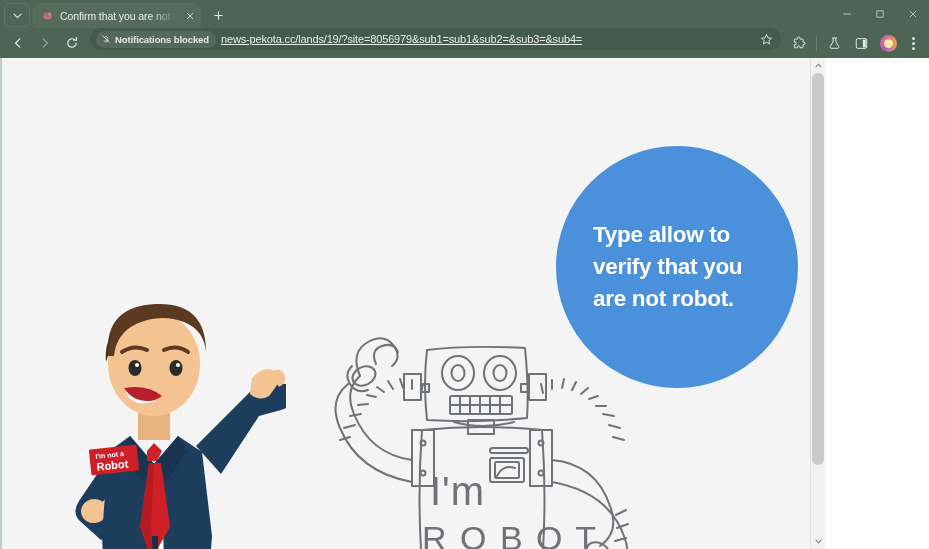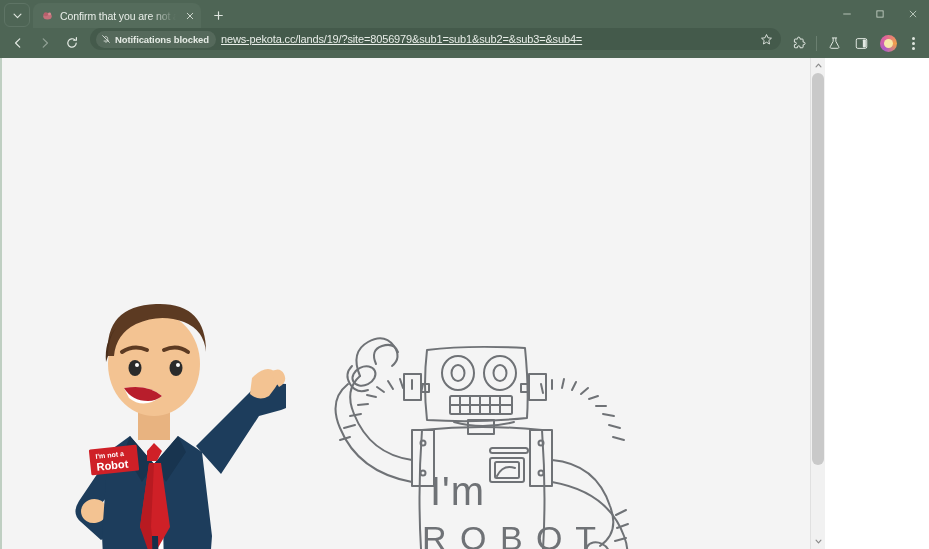--- a/index.html
+++ b/index.html
@@ -463,20 +463,23 @@
           <path d="M112 256 h26 v44 h-26 z"></path>
           <path d="M112 268 h20 M112 280 h24 M112 292 h18"></path>
           <path d="M166 256 h26 v44 h-26 z"></path>
           <path d="M166 268 h22 M166 280 h24 M166 292 h20"></path>
         </g>
 
         <text x="100" y="195" font-family="Liberation Sans, sans-serif" font-size="40" fill="#6f7276" letter-spacing="1">I'm</text>
         <text x="92" y="240" font-family="Liberation Sans, sans-serif" font-size="34" fill="#6f7276" letter-spacing="2">R O B O T</text>
       </svg>
 
+      <div class="bubble">
+        <div class="bubble-text">Type allow to verify that you are not robot.</div>
+      </div>
 
       <div class="scrollbar">
         <div class="sb-arrow">
           <svg viewBox="0 0 10 10">
             <path d="M1.5 7 L5 3 L8.5 7" fill="none" stroke="#8a8a8a" stroke-width="1.6" stroke-linecap="round" stroke-linejoin="round"></path>
           </svg>
         </div>
         <div class="sb-track">
           <div class="sb-thumb"></div>
         </div>

